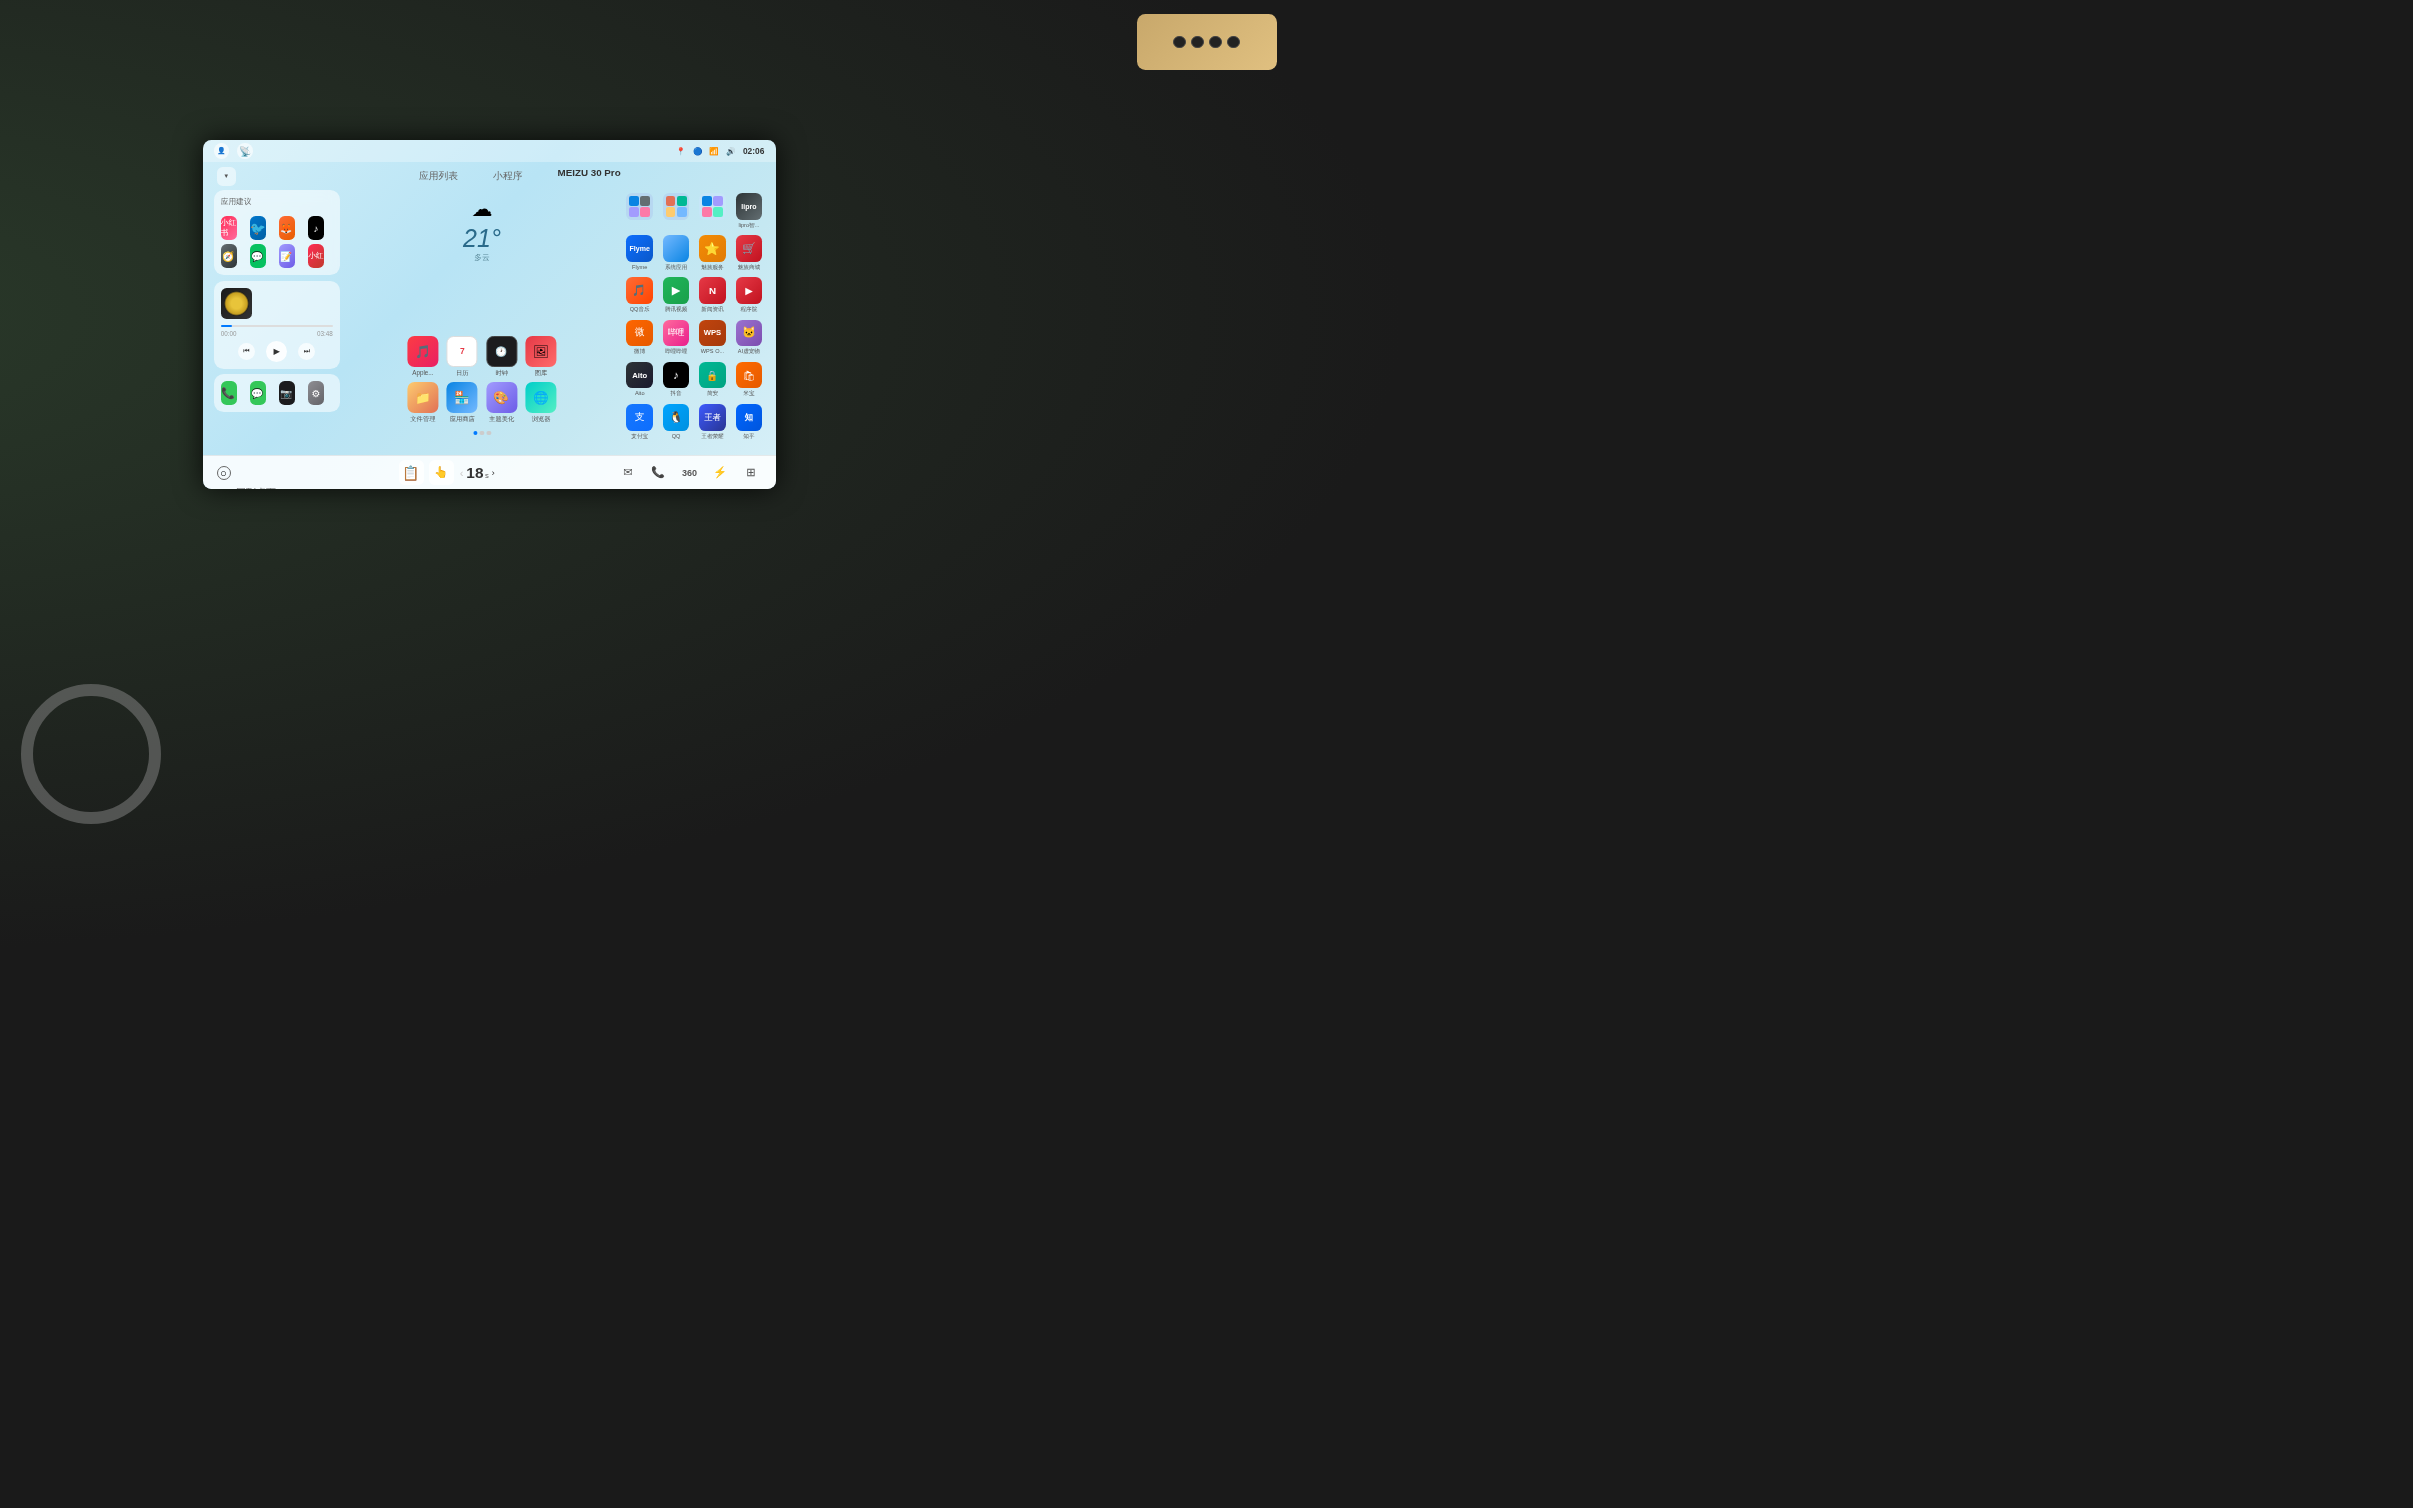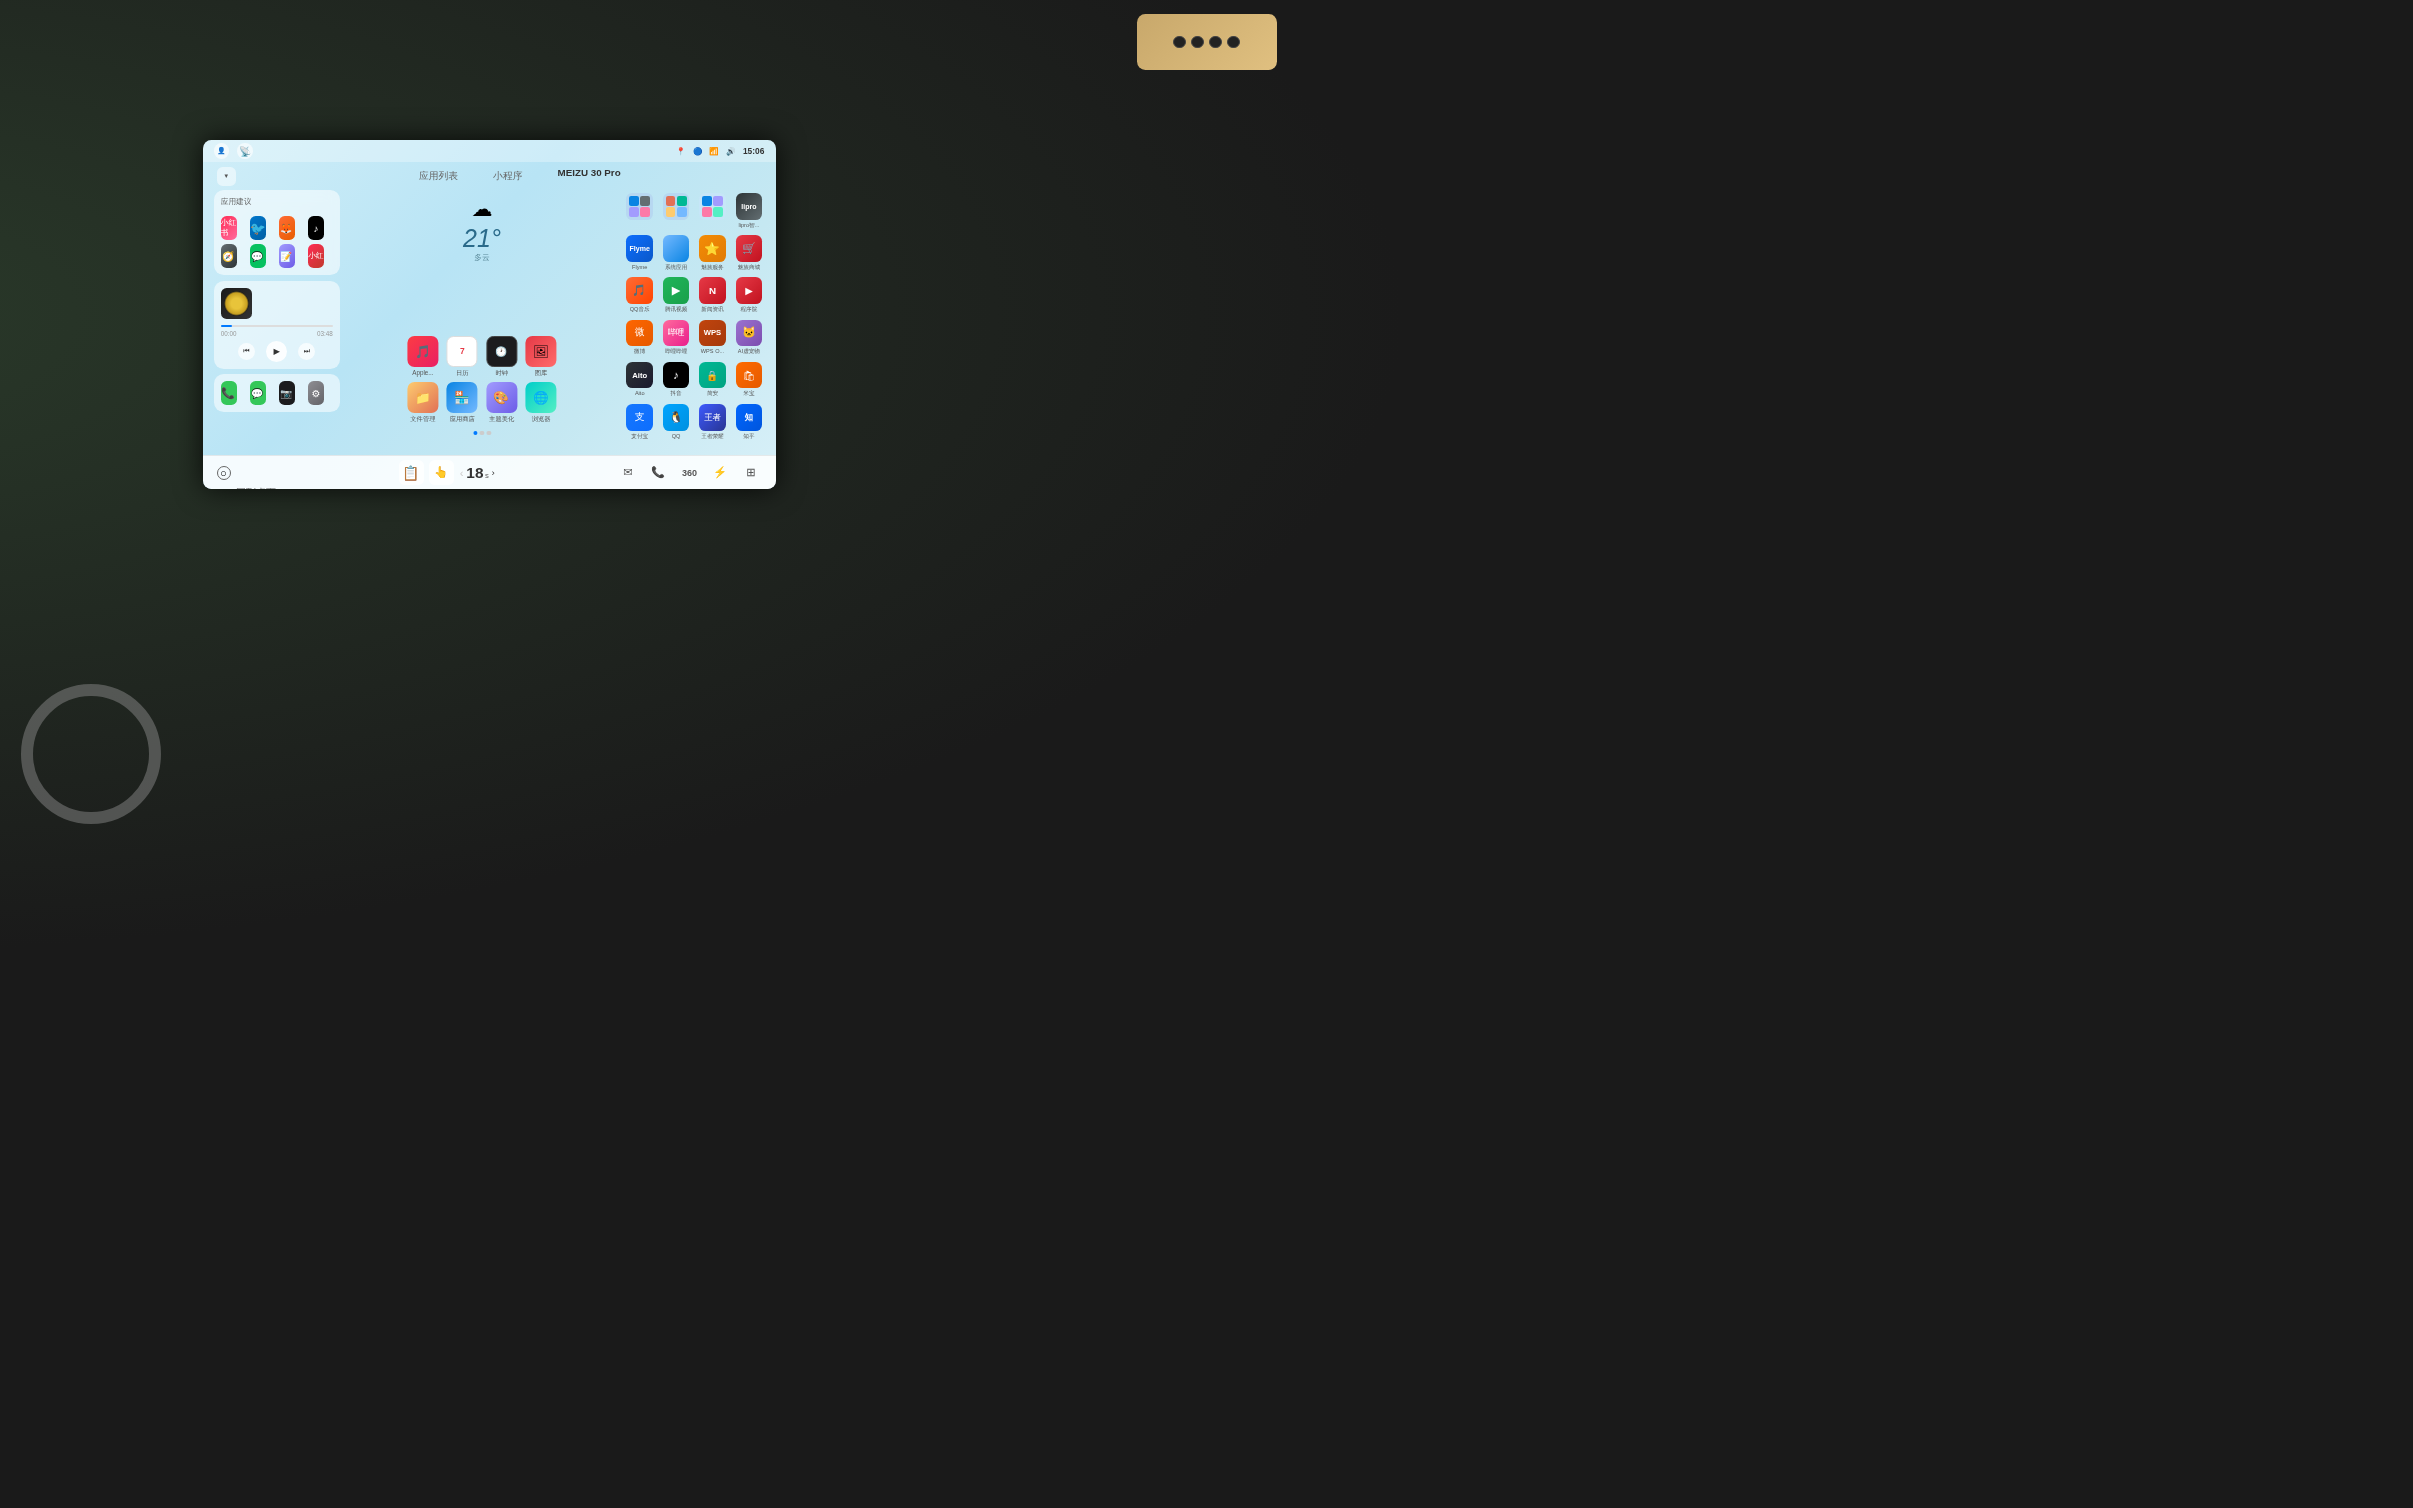--- a/index.html
+++ b/index.html
@@ -589,21 +589,21 @@
     <div class="status-bar">
       <div class="status-left">
         <div class="status-icon">👤</div>
         <div class="status-icon wifi-icon">📡</div>
       </div>
       <div class="status-right">
         <span class="status-right-item">📍</span>
         <span class="status-right-item">🔵</span>
         <span class="status-right-item">📶</span>
         <span class="status-right-item">🔊</span>
-        <span class="time-display">15:06</span>
+        <span class="time-display">02:06</span>
       </div>
     </div>
 
     <div class="nav-bar">
       <div class="nav-dropdown">▾</div>
       <div class="nav-tabs">
         <span class="nav-tab">应用列表</span>
         <span class="nav-tab">小程序</span>
         <span class="device-name">MEIZU 30 Pro</span>
       </div>

